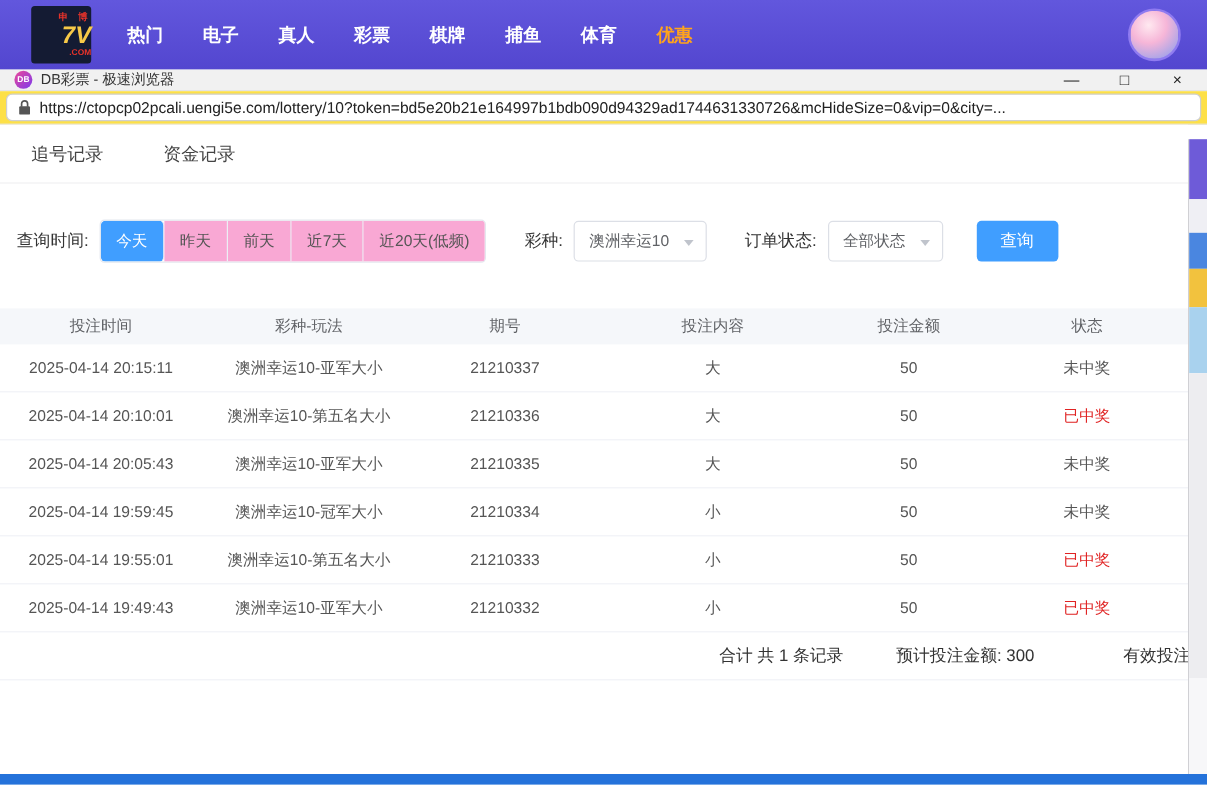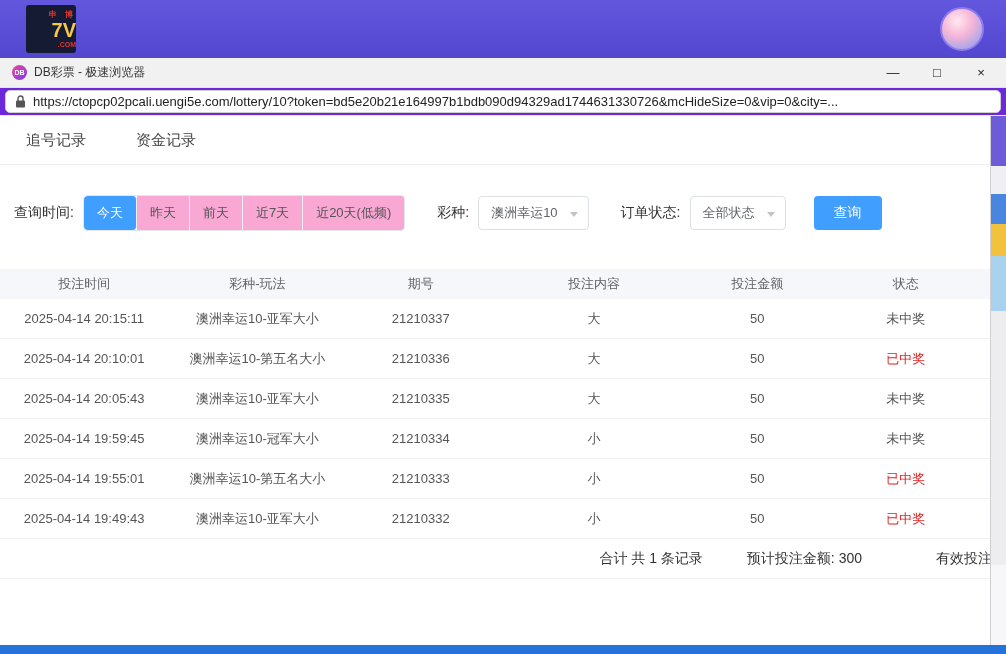--- a/index.html
+++ b/index.html
@@ -3,35 +3,35 @@
 <meta charset="utf-8">
 <style>
   * { margin:0; padding:0; box-sizing:border-box; }
   html,body { width:1006px; height:654px; }
   body { font-family:"Liberation Sans","DejaVu Sans",sans-serif; position:relative; background:#fff; overflow:hidden; }
 
   
   .site-nav { height:58px; background:linear-gradient(180deg,#6257dd,#5346cf); display:flex; align-items:center; padding:0 16px 0 26px; }
   .logo { width:50px; height:48px; background:#141b33; border-radius:3px; display:flex; flex-direction:column; align-items:flex-end; justify-content:center; line-height:1; cursor:pointer; }
   .logo-l1 { color:#e8332a; font-size:8px; font-weight:bold; letter-spacing:3px; }
-  .logo-l2 { color:#f7c948; font-size:20px; font-weight:bold; margin:1px 0; }
+  .logo-l2 { color:#f7c948; font-size:20px; font-weight:bold; font-style:italic; margin:1px 0; }
   .logo-l3 { color:#e8332a; font-size:7px; font-weight:bold; }
   .nav-menu { display:flex; align-items:center; margin-left:30px; }
   .nav-item { color:#fff; font-size:15px; font-weight:bold; margin-right:33px; cursor:pointer; white-space:nowrap; }
   .nav-item.highlight { color:#ffa41b; }
   .avatar { margin-left:auto; margin-right:6px; width:44px; height:44px; border-radius:50%; border:2px solid #8f7bf0; background:radial-gradient(circle at 38% 30%, #ffe9f0 0%, #f6b6d8 40%, #7f9bf0 100%); cursor:pointer; }
 
   
-  .titlebar { height:30px; background:#f1f1f1; display:flex; align-items:center; padding:0 12px; border-bottom:1px solid #e3e3e3; }
+  .titlebar { height:18px; background:#f1f1f1; display:flex; align-items:center; padding:0 12px; border-bottom:1px solid #e3e3e3; }
   .db-icon { width:15px; height:15px; border-radius:50%; background:linear-gradient(135deg,#ec4899,#7c3aed); color:#fff; font-size:7px; font-weight:bold; display:inline-flex; align-items:center; justify-content:center; flex:none; }
   .title-text { font-size:12px; color:#333; margin-left:7px; }
   .win-controls { margin-left:auto; display:flex; align-items:center; gap:26px; padding-right:4px; }
   .win-controls span { font-size:13px; color:#222; cursor:pointer; width:18px; text-align:center; }
 
-  .addressbar { height:28px; background:#6d28d9; border-bottom:1px solid #e7e7e7; display:flex; padding:2px 5px; }
+  .addressbar { height:28px; background:#fde047; border-bottom:1px solid #e7e7e7; display:flex; padding:2px 5px; }
   .url-box { flex:1; height:23px; border:1px solid #cfcfcf; border-radius:5px; display:flex; align-items:center; padding:0 9px; gap:7px; background:#fff; cursor:text; }
   .url-text { font-size:13px; color:#222; white-space:nowrap; overflow:hidden; }
 
   
   .content { width:990px; height:529px; overflow:hidden; background:#fff; }
 
   .tabs { display:flex; align-items:flex-end; padding-left:22px; border-bottom:1px solid #f0f0f2; }
   .tab { font-size:15px; color:#444; padding:15px 4px 12px; margin-right:42px; cursor:pointer; border-bottom:2px solid transparent; white-space:nowrap; }
   .tab.active { color:#409eff; border-bottom-color:#409eff; }
 
@@ -63,20 +63,30 @@
 </style>
 </head>
 <body>
 
 <div class="site-nav">
   <div class="logo">
     <div class="logo-l1">申 博</div>
     <div class="logo-l2">7V</div>
     <div class="logo-l3">.COM</div>
   </div>
+  <div class="nav-menu">
+      <span class="nav-item">热门</span>
+      <span class="nav-item">电子</span>
+      <span class="nav-item">真人</span>
+      <span class="nav-item">彩票</span>
+      <span class="nav-item">棋牌</span>
+      <span class="nav-item">捕鱼</span>
+      <span class="nav-item">体育</span>
+      <span class="nav-item highlight">优惠</span>
+    </div>
   <div class="avatar"></div>
 </div>
 
 <div class="titlebar">
   <span class="db-icon">DB</span>
   <span class="title-text">DB彩票 - 极速浏览器</span>
   <div class="win-controls">
     <span>—</span>
     <span>□</span>
     <span>×</span>

